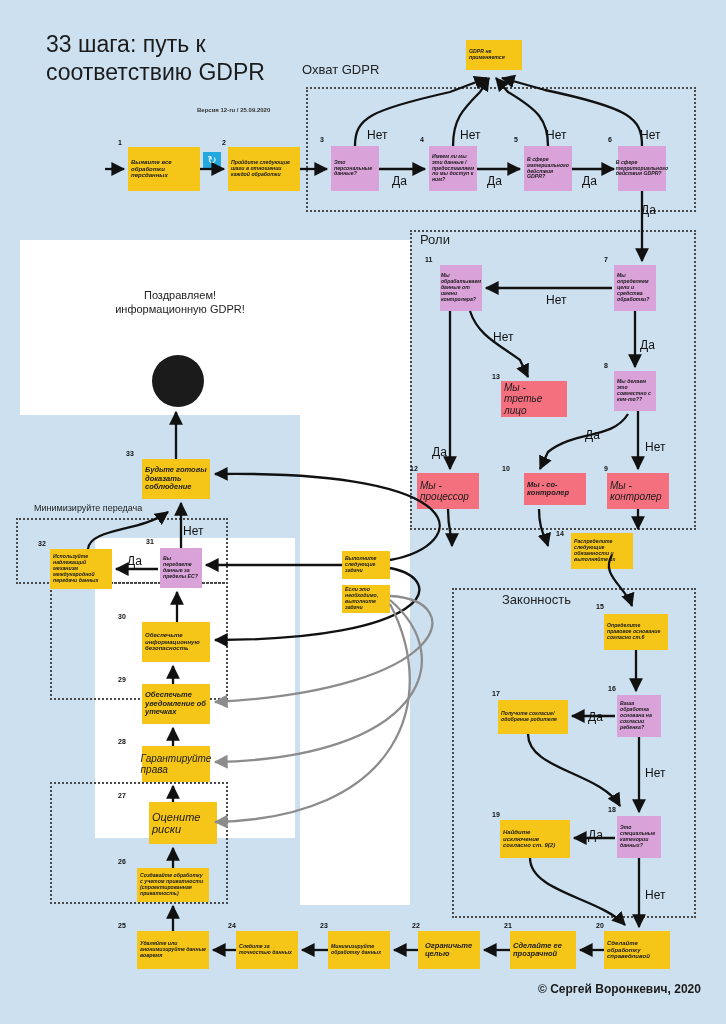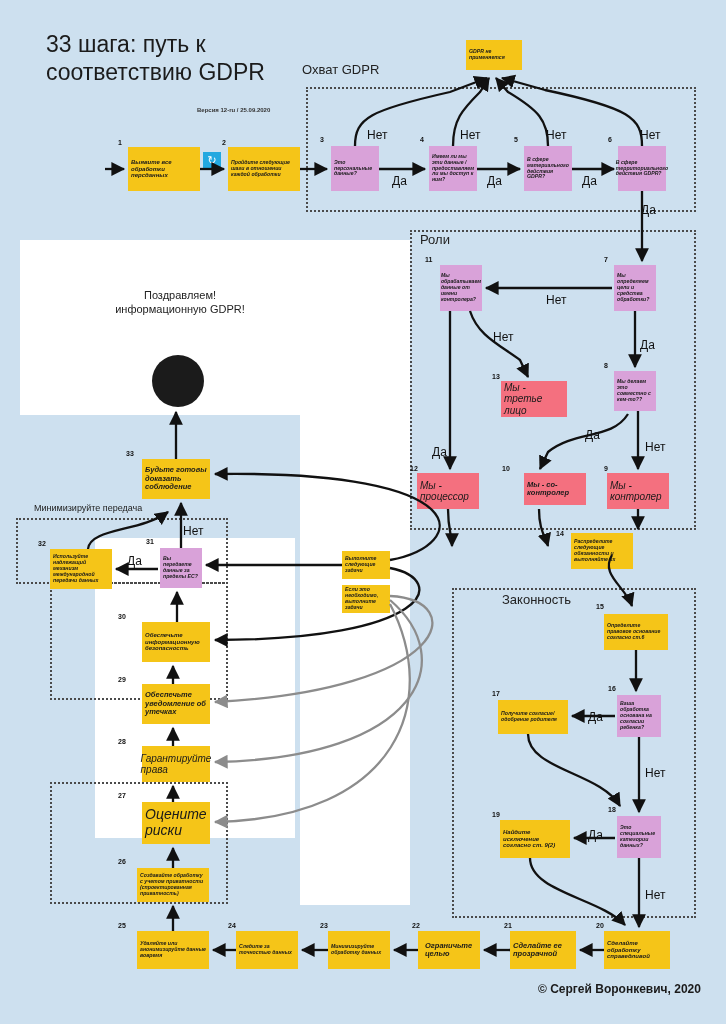--- a/index.html
+++ b/index.html
@@ -22,21 +22,21 @@
   .node{position:absolute;box-sizing:border-box;display:flex;align-items:center;
         justify-content:center;text-align:left;line-height:1.12;color:#1a1a1a;
         padding:2px 3px;font-style:italic;}
   .yellow{background:#f5c518;}
   .purple{background:#d9a2d9;}
   .pink{background:#f4707f;}
   .t6{font-size:5.2px;font-weight:700;}
   .t7{font-size:6px;font-weight:700;}
   .t8{font-size:7.5px;font-weight:700;}
   .t10{font-size:10px;font-weight:400;}
-  .t12{font-size:14px;font-weight:400;}
+  .t12{font-size:11px;font-weight:400;margin-left:7px;}
 
   
   .num{position:absolute;font-size:7px;font-weight:700;color:#111;}
 
   
   .frame{position:absolute;box-sizing:border-box;
          border:2px dotted #4a4a4a;background:transparent;}
   .frame-label{position:absolute;font-size:13px;color:#222;background:#cde0ef;padding:0 4px;}
   .frame-label.small{font-size:9px;}
 

